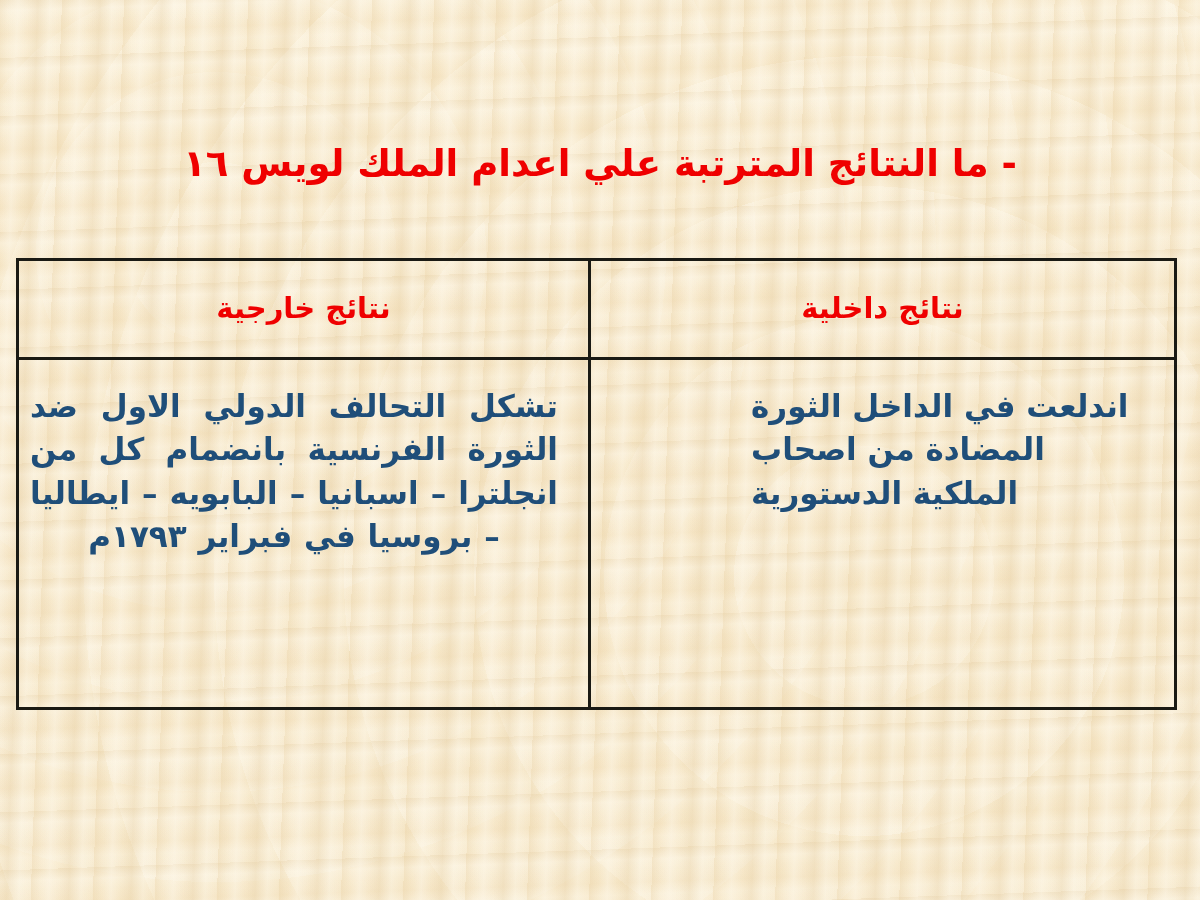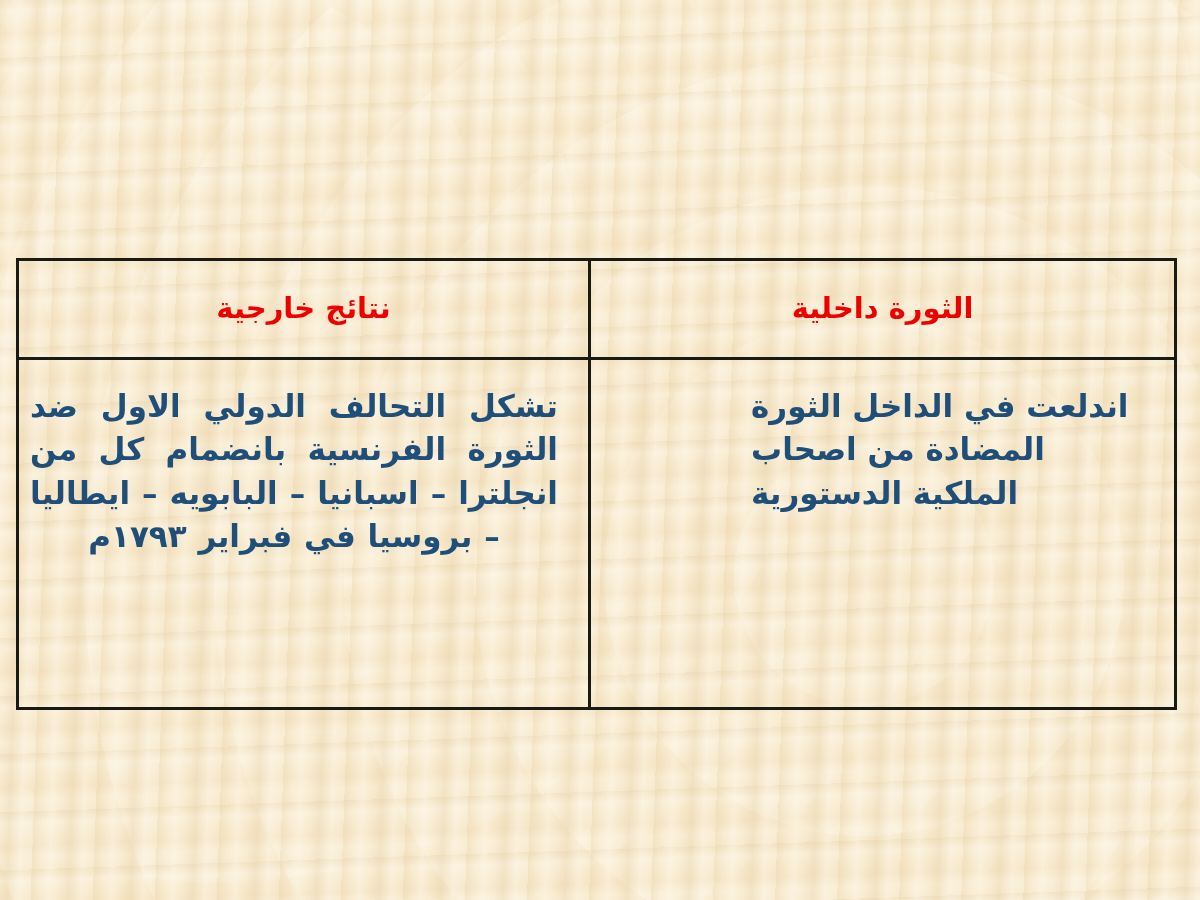--- a/index.html
+++ b/index.html
@@ -130,26 +130,27 @@
     padding-right: 30px;
     padding-left: 11px;
     word-spacing: 1px;
   }
 </style>
 </head>
 <body>
 
 <div class="slide">
 
+  <div class="title">- ما النتائج المترتبة علي اعدام الملك لويس ١٦</div>
 
   <table class="results-table">
     <tbody>
       <tr class="header-row">
         <td class="col-right">
-          <div class="header-cell">الثورة داخلية</div>
+          <div class="header-cell">نتائج داخلية</div>
         </td>
         <td class="col-left">
           <div class="header-cell">نتائج خارجية</div>
         </td>
       </tr>
       <tr class="body-row">
         <td class="col-right">
           <div class="body-cell right-col">اندلعت في الداخل الثورة المضادة من اصحاب الملكية الدستورية</div>
         </td>
         <td class="col-left">

